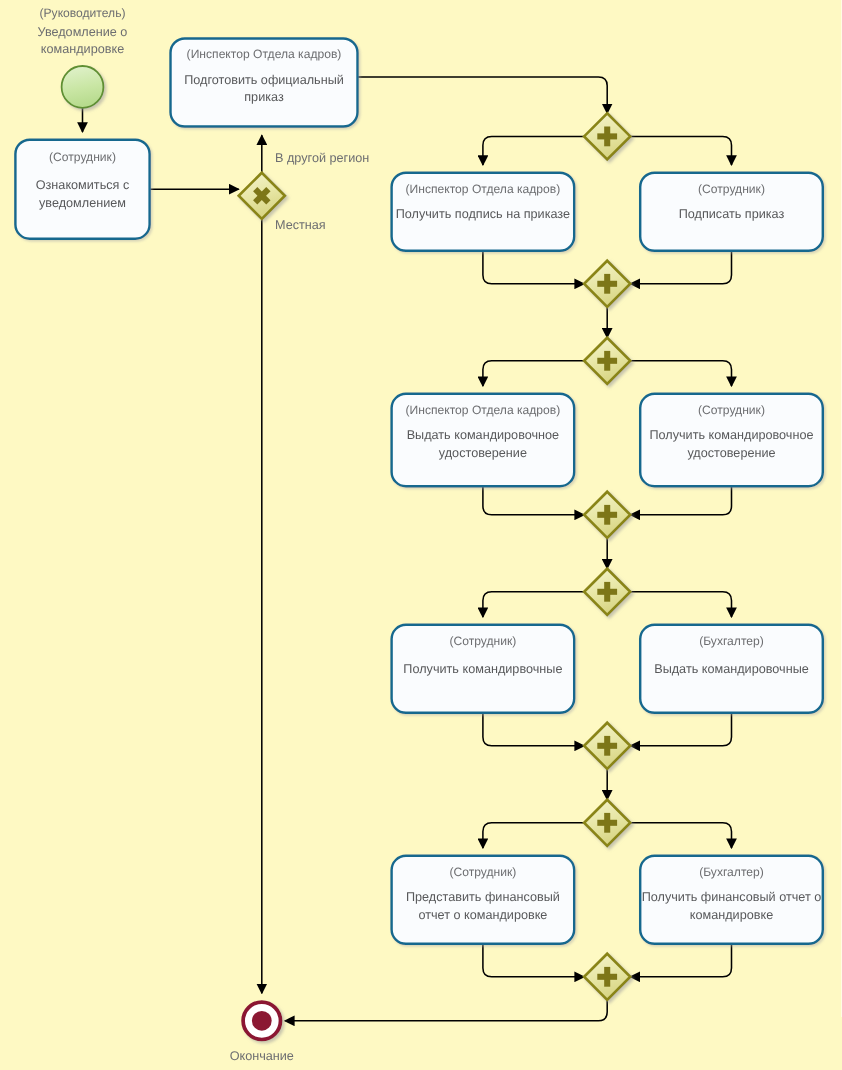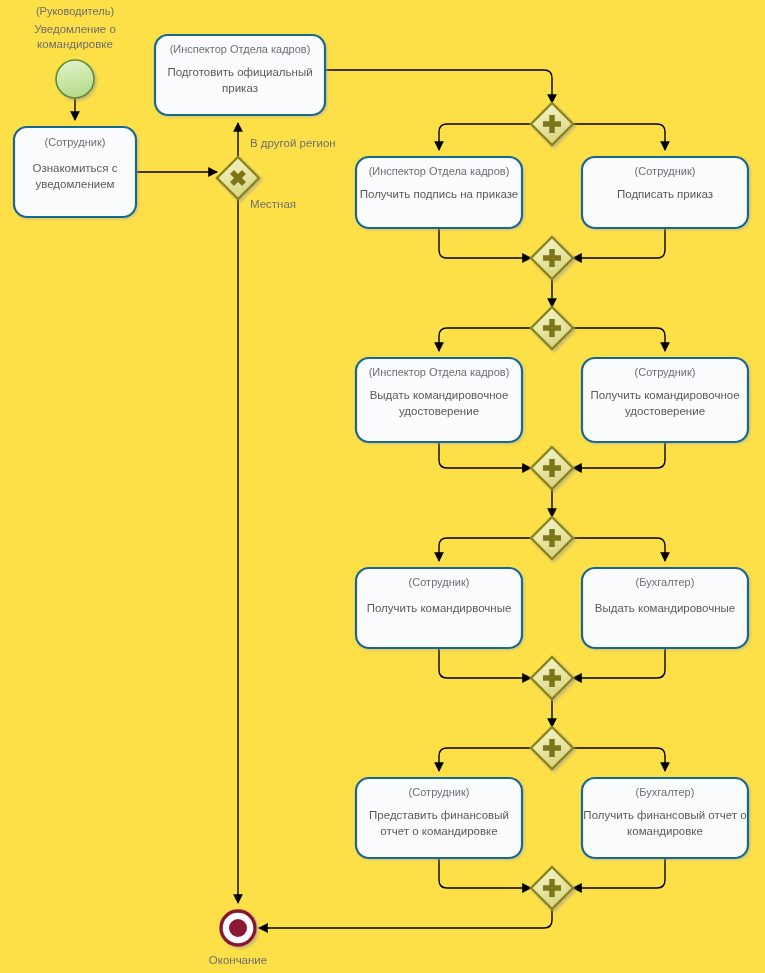--- a/index.html
+++ b/index.html
@@ -7,21 +7,21 @@
     padding: 0;
     background: #ffffff;
   }
   body {
     font-family: "Liberation Sans", "DejaVu Sans", sans-serif;
   }
   #canvas {
     position: relative;
     width: 765px;
     height: 973px;
-    background: #fde047;
+    background: #fef9c3;
     overflow: hidden;
   }
   #diagram-svg {
     position: absolute;
     left: 0;
     top: 0;
     width: 765px;
     height: 973px;
   }
   .flow-line {

